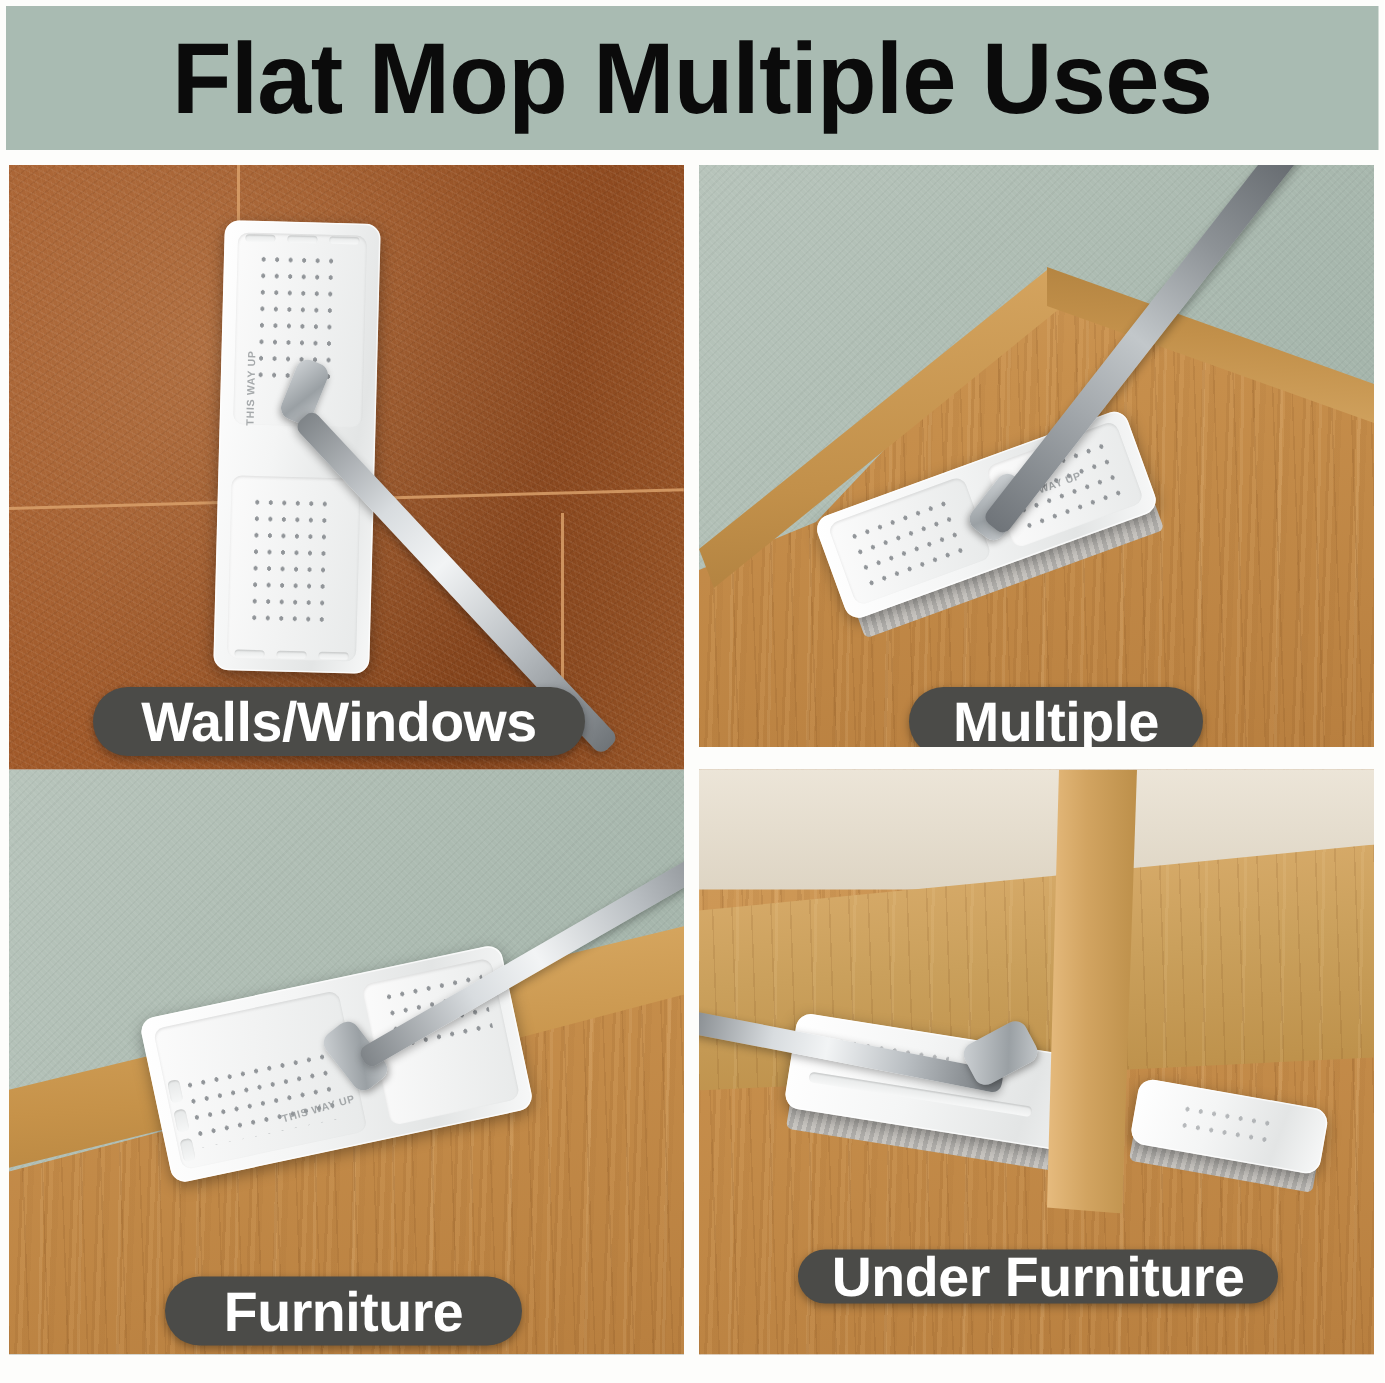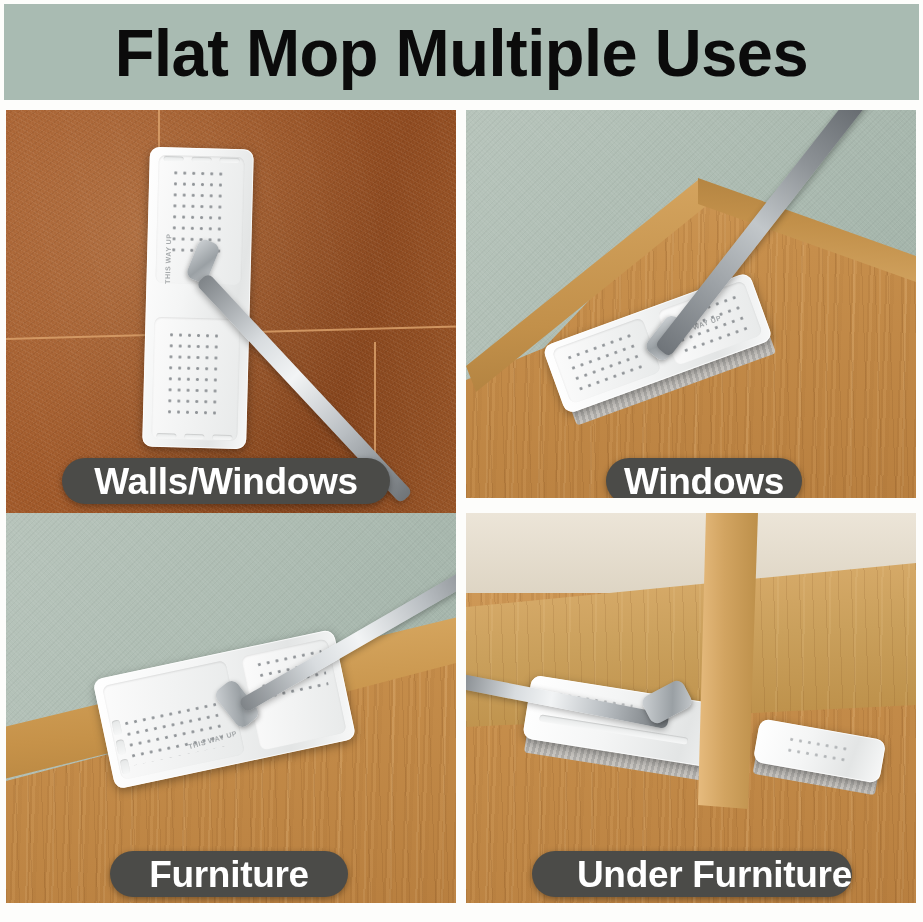--- a/index.html
+++ b/index.html
@@ -247,21 +247,21 @@
           <div class="dots" style="left:18px; top:14px; width:74px; height:42px;"></div>
           <div class="mop-inner" style="left:120px; top:6px; width:92px; height:58px;"></div>
           <div class="dots" style="left:130px; top:14px; width:70px; height:42px;"></div>
           <div class="thisway" style="left:128px; top:30px;">THIS WAY UP</div>
         </div>
 
         <div class="joint" style="left:188px; top:206px; width:26px; height:44px; transform:rotate(38deg);"></div>
         <div class="pole pole-gray" style="left:196px; top:232px; width:330px; height:19px; transform:rotate(-52deg);"></div>
       </div>
       <div class="pill" style="left:140px; top:348px; width:196px; height:46px;">
-        <span class="pill-text">Windows</span>
+        <span class="pill-text">Multiple</span>
       </div>
     </div>
 
     <div class="panel p-bl">
       <div class="scene">
         <div class="sage-wall"></div>
         <div class="sage-noise"></div>
 
         <div style="position:absolute; left:-10px; top:100px; width:480px; height:200px;
                     background: linear-gradient(175deg,#dcae68,#c69249 55%,#a97a39);
@@ -318,19 +318,19 @@
 
         <div style="position:absolute; left:288px; top:216px; width:130px; height:62px; transform:rotate(10deg); z-index:10;">
           <div class="pad-edge" style="left:2px; top:36px; width:124px; height:20px;"></div>
           <div class="mop-plate" style="left:0; top:0; width:128px; height:44px;"></div>
           <div class="dots" style="left:30px; top:10px; width:62px; height:20px; opacity:.6;"></div>
         </div>
 
         <div class="joint" style="left:178px; top:174px; width:46px; height:30px; transform:rotate(-28deg); z-index:12;"></div>
         <div class="pole" style="left:-10px; top:160px; width:216px; height:15px; transform:rotate(11deg); z-index:11;"></div>
       </div>
-      <div class="pill" style="left:66px; top:338px; width:320px; height:46px;justify-content:flex-end;">
+      <div class="pill" style="left:66px; top:320px; width:320px; height:36px;">
         <span class="pill-text">Under Furniture</span>
       </div>
     </div>
 
   </div>
 </div>
 
 </body></html>

